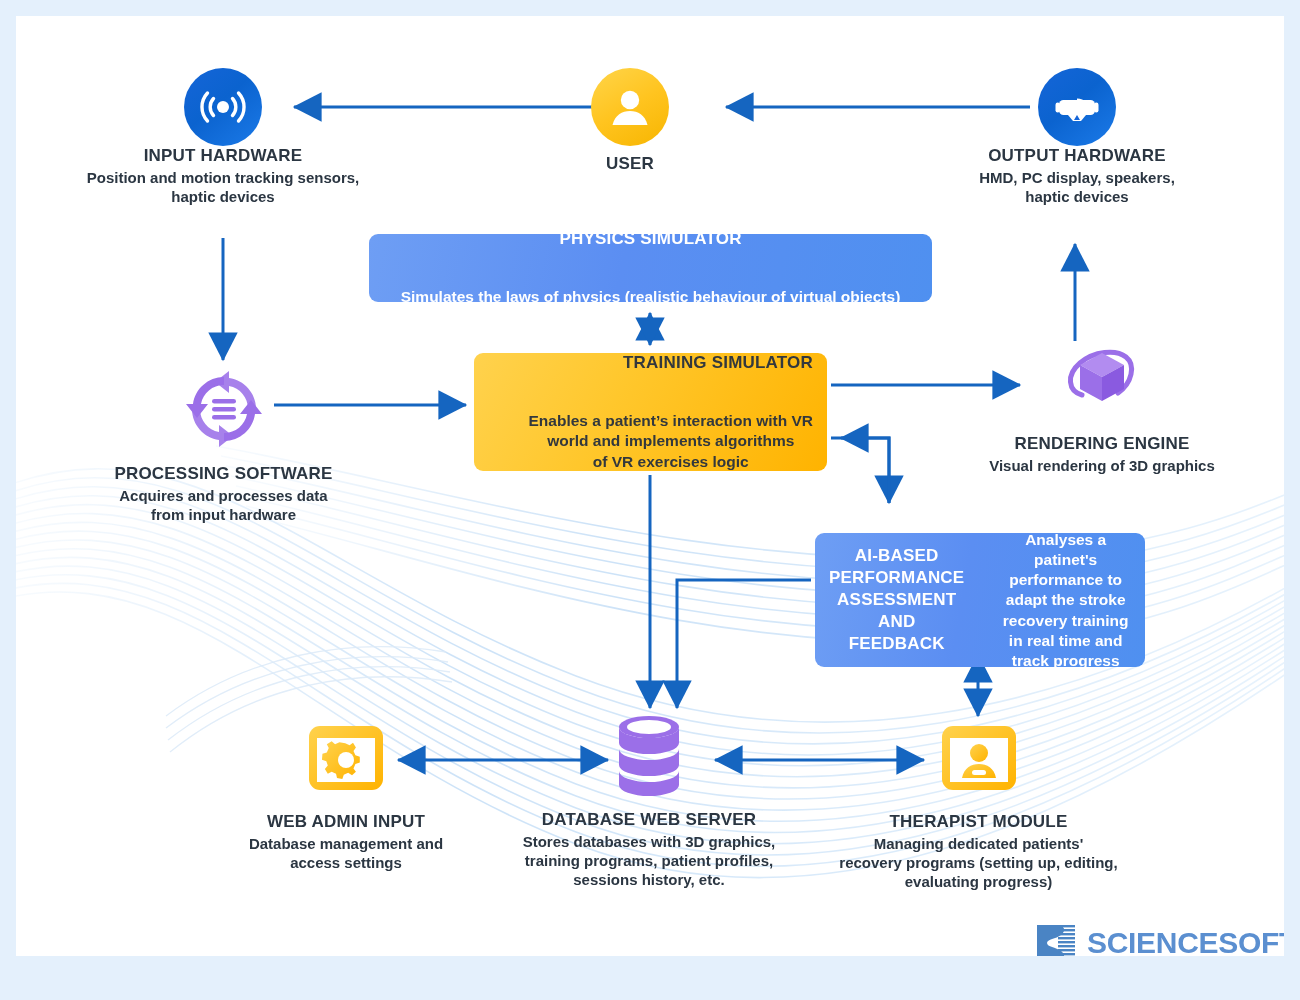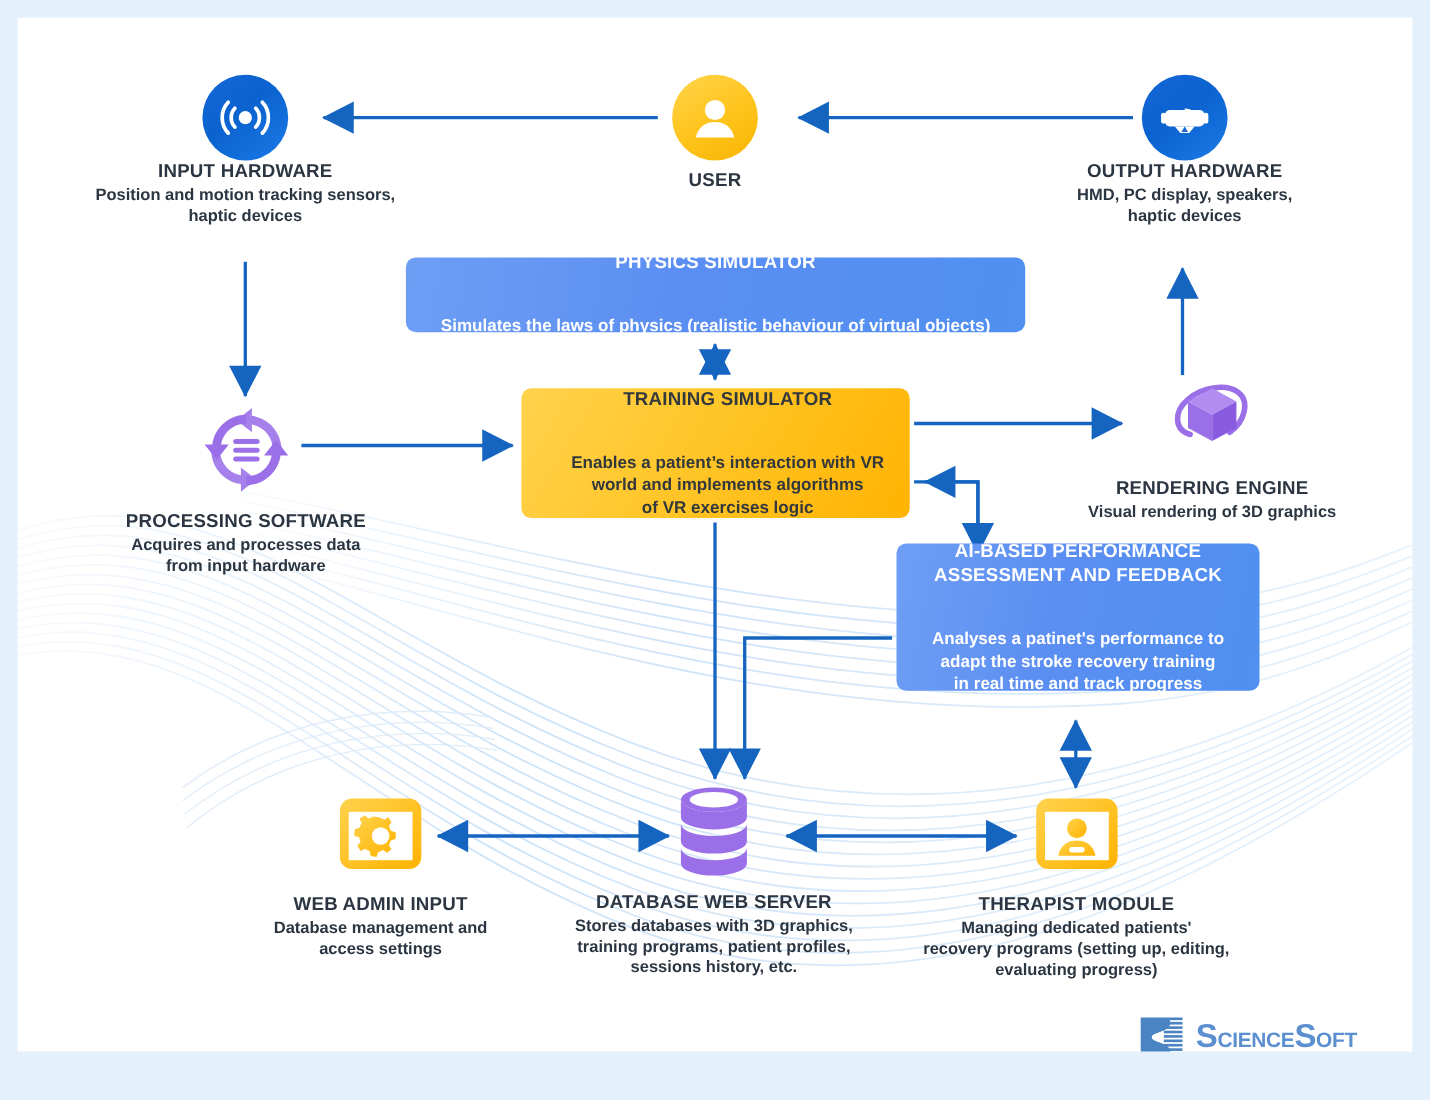--- a/index.html
+++ b/index.html
@@ -106,45 +106,45 @@
   #box-physics {
     left: 353px; top: 218px;
     width: 563px; height: 68px;
     display: flex; flex-direction: column;
     align-items: center; justify-content: center;
   }
   #box-training {
     left: 458px; top: 337px;
     width: 353px; height: 118px;
     display: flex; flex-direction: column;
-    align-items: center; justify-content: center; padding-left: 36px;
+    align-items: flex-end; justify-content: center; padding-left: 36px;
   }
   #box-ai {
-    left: 799px; top: 478px;
+    left: 799px; top: 517px;
     width: 330px; height: 134px;
-    display: flex; flex-direction: column;
+    display: flex; flex-direction: row;
     align-items: center; justify-content: center;
   }
 
   
   #logo {
     position: absolute;
     left: 1018px; top: 905px;
     display: flex;
     align-items: center;
     gap: 9px;
   }
   #logo .logo-text {
     font-family: "Liberation Sans", sans-serif;
     font-size: 30px;
     font-weight: bold;
     color: #5b8fd0;
     letter-spacing: -0.3px;
   }
-  #logo .logo-text .sm { font-size: 19px; }
+  #logo .logo-text .sm { font-size: 30px; }
 </style>
 </head>
 <body>
 
 <div id="frame">
   <div id="canvas">
 
     <svg id="bg-waves" viewBox="0 0 1268 968">
       <defs>
         <linearGradient id="wavefade" x1="0" y1="0" x2="1" y2="0">
@@ -240,21 +240,21 @@
           <path d="M38.5 9 A 20.5 20.5 0 0 1 38.5 37" stroke="#fff" stroke-width="3.4" fill="none" stroke-linecap="round"></path>
         </svg>
       </div>
       <div class="node-title">INPUT HARDWARE</div>
       <div class="node-desc">
         <div>Position and motion tracking sensors,</div>
         <div>haptic devices</div>
       </div>
     </div>
 
-    <div class="node" id="n-user" style="left:534px; top:52px; width:200px;">
+    <div class="node" id="n-user" style="left:514px; top:52px; width:200px;">
       <div class="circle-icon user">
         <svg width="48" height="48" viewBox="0 0 48 48">
           <circle cx="24" cy="17" r="9.2" fill="#fff"></circle>
           <path d="M6.5 42 C 9 32 16 28 24 28 C 32 28 39 32 41.5 42 Z" fill="#fff"></path>
         </svg>
       </div>
       <div class="node-title" style="margin-top:8px;">USER</div>
     </div>
 
     <div class="node" id="n-output" style="left:906px; top:52px; width:310px;">

